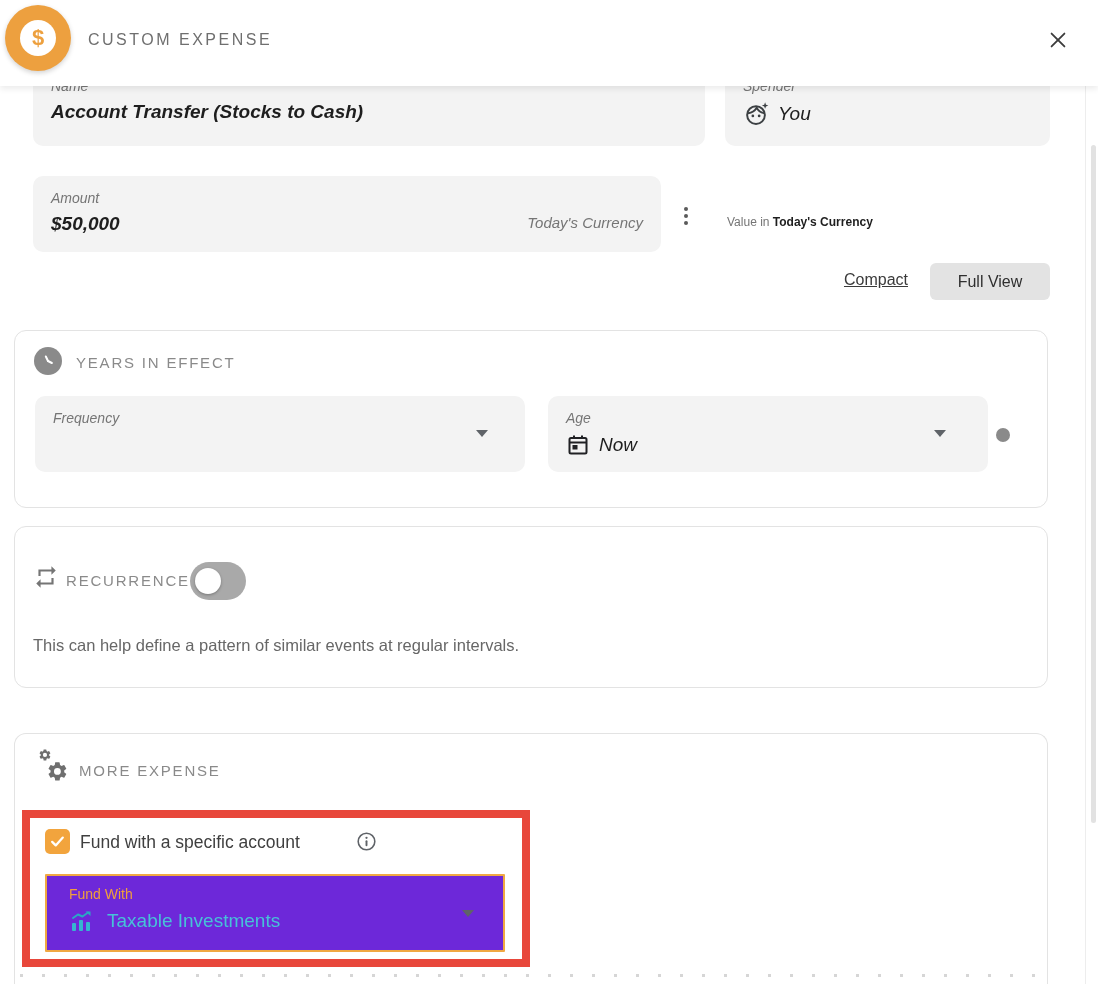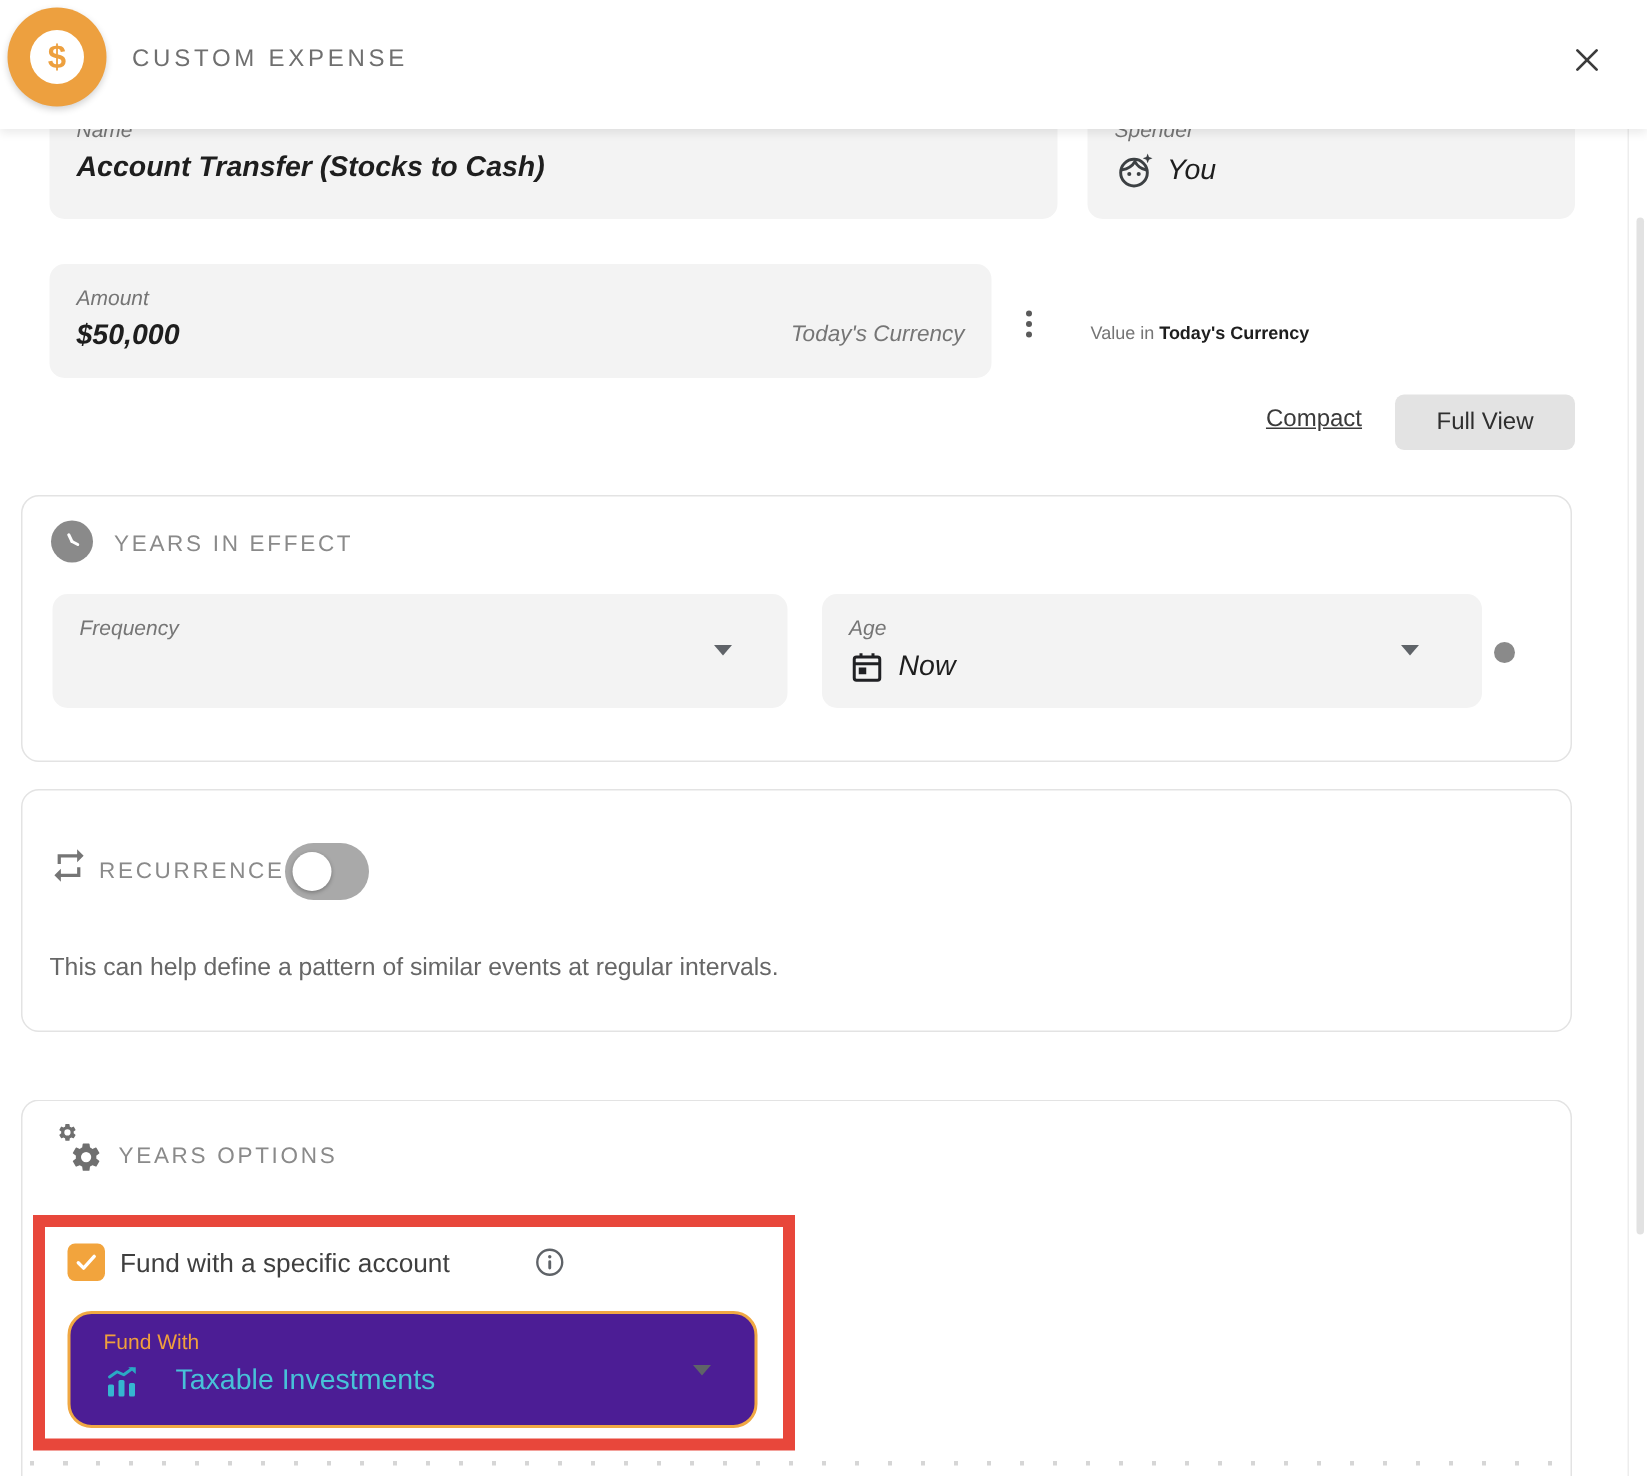--- a/index.html
+++ b/index.html
@@ -72,24 +72,24 @@
   .gears-icon{left:38px;top:748px;}
   .more-title{left:79px;top:762px;}
 
   
   .red-box{left:22px;top:810px;width:508px;height:157px;box-sizing:border-box;
     border:8px solid #E8473B;}
   .checkbox{left:45px;top:829px;width:25px;height:25px;border-radius:5px;background:#F2A43D;
     display:flex;align-items:center;justify-content:center;cursor:pointer;}
   .check-label{left:80px;top:832px;font-size:17.5px;color:#3f3f3f;cursor:pointer;}
   .info-icon{left:356px;top:831px;cursor:pointer;}
-  .fund-field{left:45px;top:874px;width:460px;height:78px;background:#4c1d95;
-    border:2px solid #F0A843;border-radius:16px;box-sizing:border-box;padding:10px 18px 0 22px;}
+  .fund-field{left:45px;top:874px;width:460px;height:78px;background:#6d28d9;
+    border:2px solid #F0A843;border-radius:1px;box-sizing:border-box;padding:10px 18px 0 22px;}
   .fund-label{font-size:14px;color:#F0A03C;}
-  .fund-value{font-size:19px;color:#47C1D8;margin-top:7px;display:flex;align-items:center;gap:24px;}
+  .fund-value{font-size:19px;color:#47C1D8;margin-top:7px;display:flex;align-items:center;gap:14px;}
   .fund-caret{left:462px;top:910px;}
 
   
   .dotted-line{left:20px;top:974px;width:1028px;height:3px;
     background:repeating-linear-gradient(to right,#d6d6d6 0 3px,transparent 3px 22px);}
   .edge-divider{left:1085px;top:86px;width:1px;height:898px;background:#ededed;}
   .scroll-thumb{left:1091px;top:145px;width:5px;height:678px;background:#e2e2e2;border-radius:3px;cursor:pointer;}
 </style>
 </head>
 <body>
@@ -181,21 +181,21 @@
 
 <div class="abs card more-card"></div>
 <div class="abs gears-icon">
   <svg width="34" height="36" viewBox="0 0 34 36">
     <g fill="#6f6f6f">
       <path transform="translate(0,0) scale(0.58)" d="M19.14 12.94c.04-.3.06-.61.06-.94 0-.32-.02-.64-.07-.94l2.03-1.58a.49.49 0 0 0 .12-.61l-1.92-3.32a.49.49 0 0 0-.59-.22l-2.39.96c-.5-.38-1.03-.7-1.62-.94l-.36-2.54a.48.48 0 0 0-.48-.41h-3.84c-.24 0-.43.17-.47.41l-.36 2.54c-.59.24-1.13.57-1.62.94l-2.39-.96a.49.49 0 0 0-.59.22L2.74 8.87c-.12.21-.08.47.12.61l2.03 1.58c-.05.3-.09.63-.09.94s.02.64.07.94l-2.03 1.58a.49.49 0 0 0-.12.61l1.92 3.32c.12.22.37.29.59.22l2.39-.96c.5.38 1.03.7 1.62.94l.36 2.54c.05.24.24.41.48.41h3.84c.24 0 .44-.17.47-.41l.36-2.54c.59-.24 1.13-.56 1.62-.94l2.39.96c.22.08.47 0 .59-.22l1.92-3.32a.49.49 0 0 0-.12-.61l-2.01-1.58zM12 15.6A3.6 3.6 0 1 1 12 8.4a3.6 3.6 0 0 1 0 7.2z"></path>
       <path transform="translate(8,12) scale(0.95)" d="M19.14 12.94c.04-.3.06-.61.06-.94 0-.32-.02-.64-.07-.94l2.03-1.58a.49.49 0 0 0 .12-.61l-1.92-3.32a.49.49 0 0 0-.59-.22l-2.39.96c-.5-.38-1.03-.7-1.62-.94l-.36-2.54a.48.48 0 0 0-.48-.41h-3.84c-.24 0-.43.17-.47.41l-.36 2.54c-.59.24-1.13.57-1.62.94l-2.39-.96a.49.49 0 0 0-.59.22L2.74 8.87c-.12.21-.08.47.12.61l2.03 1.58c-.05.3-.09.63-.09.94s.02.64.07.94l-2.03 1.58a.49.49 0 0 0-.12.61l1.92 3.32c.12.22.37.29.59.22l2.39-.96c.5.38 1.03.7 1.62.94l.36 2.54c.05.24.24.41.48.41h3.84c.24 0 .44-.17.47-.41l.36-2.54c.59-.24 1.13-.56 1.62-.94l2.39.96c.22.08.47 0 .59-.22l1.92-3.32a.49.49 0 0 0-.12-.61l-2.01-1.58zM12 15.6A3.6 3.6 0 1 1 12 8.4a3.6 3.6 0 0 1 0 7.2z"></path>
     </g>
   </svg>
 </div>
-<div class="abs card-title more-title">YEARS OPTIONS</div>
+<div class="abs card-title more-title">MORE EXPENSE</div>
 
 <div class="abs red-box"></div>
 
 <div class="abs checkbox">
   <svg width="17" height="17" viewBox="0 0 24 24">
     <polyline points="4.5,12.5 9.5,17.5 19.5,6.5" fill="none" stroke="#ffffff" stroke-width="3.2" stroke-linecap="round" stroke-linejoin="round"></polyline>
   </svg>
 </div>
 <div class="abs check-label">Fund with a specific account</div>
 <div class="abs info-icon">

